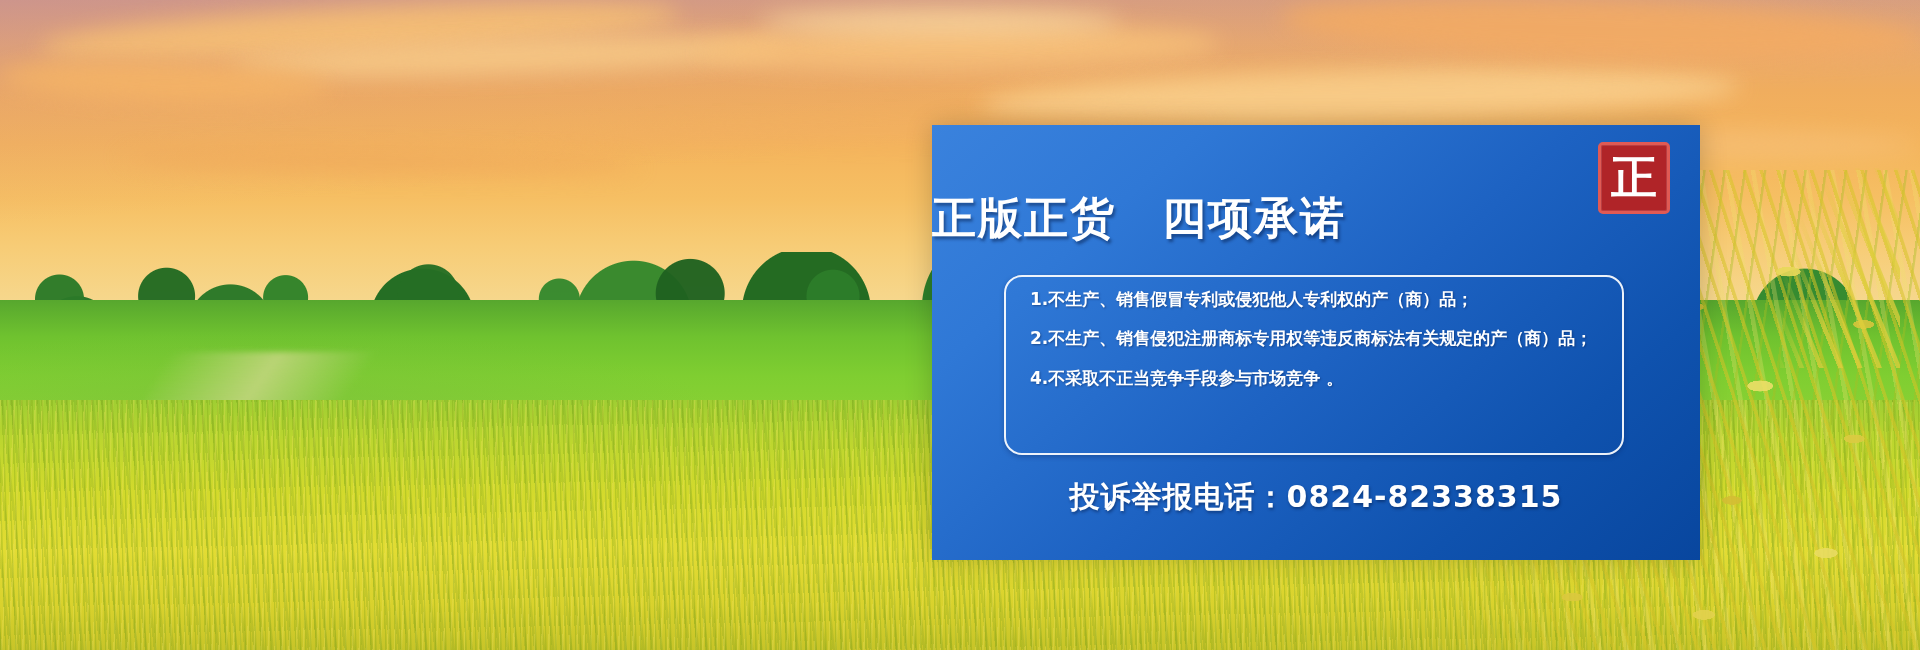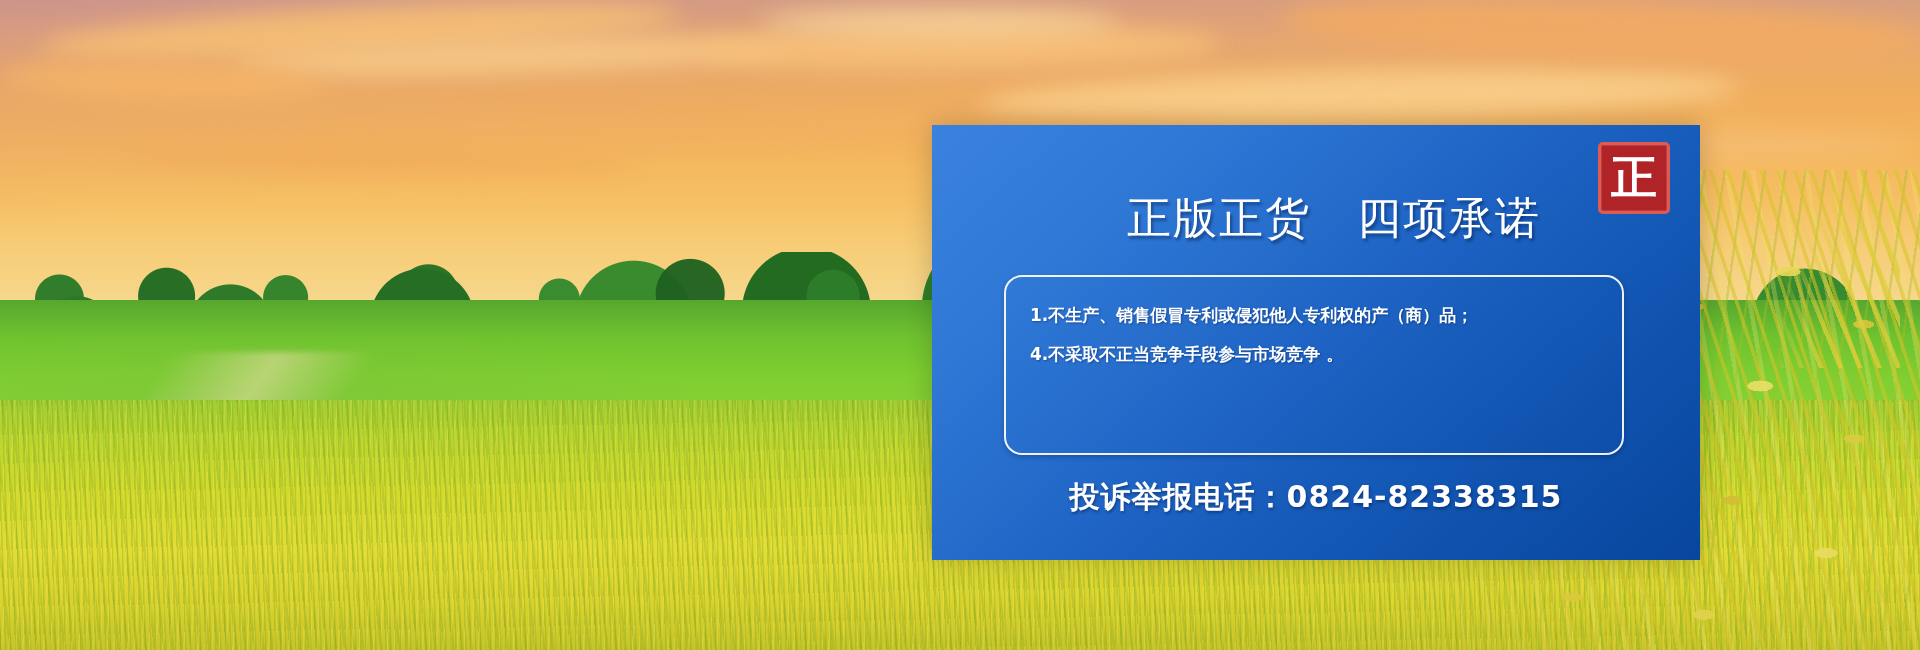--- a/index.html
+++ b/index.html
@@ -193,40 +193,39 @@
     font-weight: 700;
     line-height: 1;
     font-family: "DejaVu Sans", "Liberation Sans", sans-serif;
     transform: translateY(-1px);
   }
 
   .panel-title {
     position:absolute;
     left: 0; right: 0;
     top: 64px;
-    text-align:center;
+    text-align:left;
     color:#fff;
     font-size: 44px;
-    font-weight: 400;
+    font-weight: 700;
     letter-spacing: 2px;
     text-shadow: 2px 3px 3px rgba(0,20,60,.45);
     font-family: "DejaVu Sans", "Liberation Sans", sans-serif;
-    padding-left: 36px;
   }
 
   .promise-box {
     position:absolute;
     left: 72px;
     top: 150px;
     width: 620px;
     height: 180px;
     border: 2px solid rgba(255,255,255,.92);
     border-radius: 18px;
     box-sizing: border-box;
-    padding: 28px 22px 0 24px;
+    padding: 12px 22px 0 24px;
     box-shadow: 0 2px 5px rgba(0,15,60,.25);
   }
   .promise-item {
     color:#fff;
     font-size: 17px;
     font-weight: 700;
     line-height: 1.25;
     margin: 0 0 18px 0;
     white-space: nowrap;
     text-shadow: 1px 1px 2px rgba(0,20,60,.40);
@@ -283,19 +282,20 @@
   <div class="panel">
 
     <div class="seal">
       <span>正</span>
     </div>
 
     <div class="panel-title">正版正货　四项承诺</div>
 
     <div class="promise-box">
       <p class="promise-item">1.不生产、销售假冒专利或侵犯他人专利权的产（商）品；</p>
+      <p class="promise-item">2.不生产、销售侵犯注册商标专用权等违反商标法有关规定的产（商）品；</p>
       <p class="promise-item">4.不采取不正当竞争手段参与市场竞争 。</p>
     </div>
 
     <div class="hotline">投诉举报电话：0824-82338315</div>
 
   </div>
 </div>
 
 </body></html>

